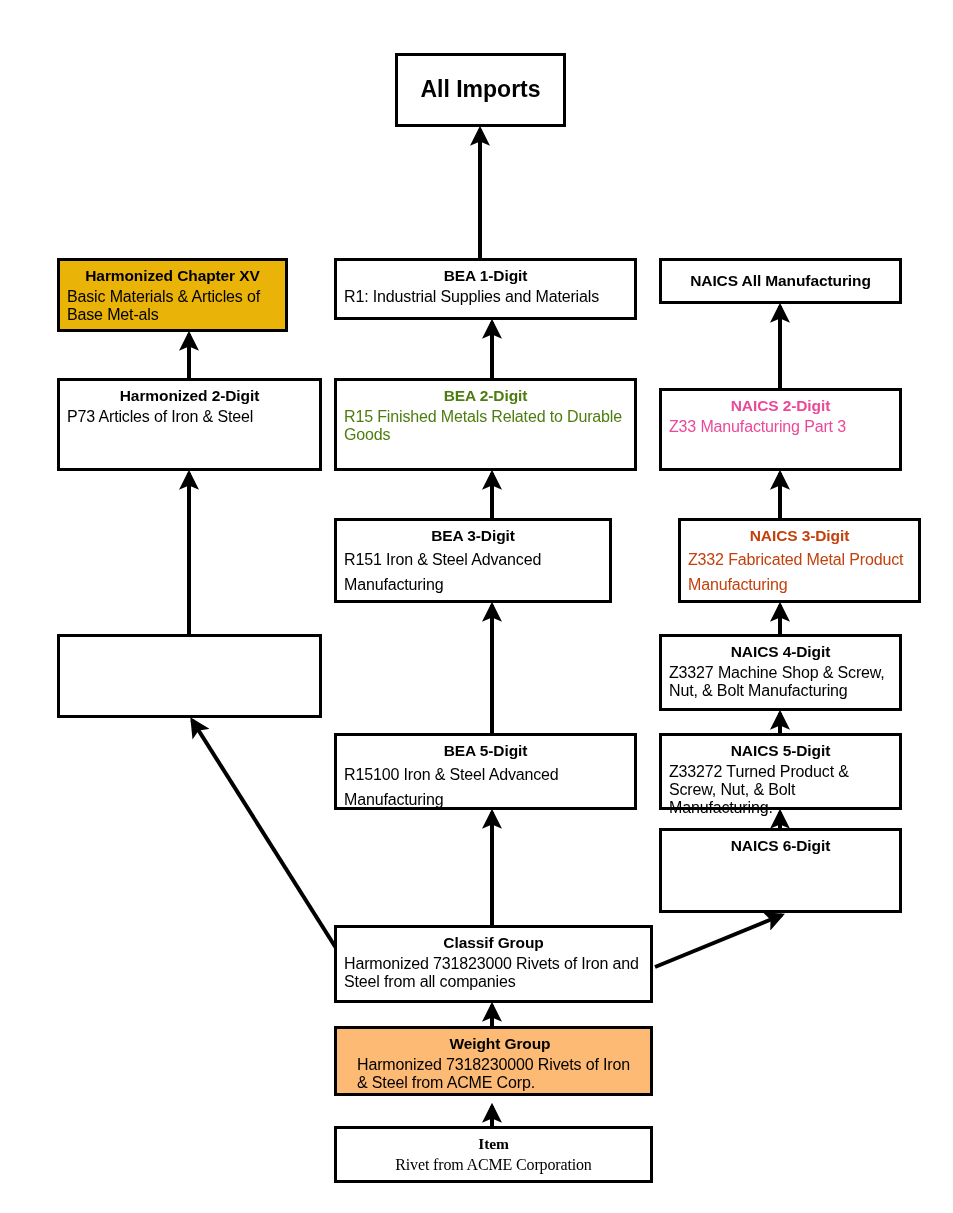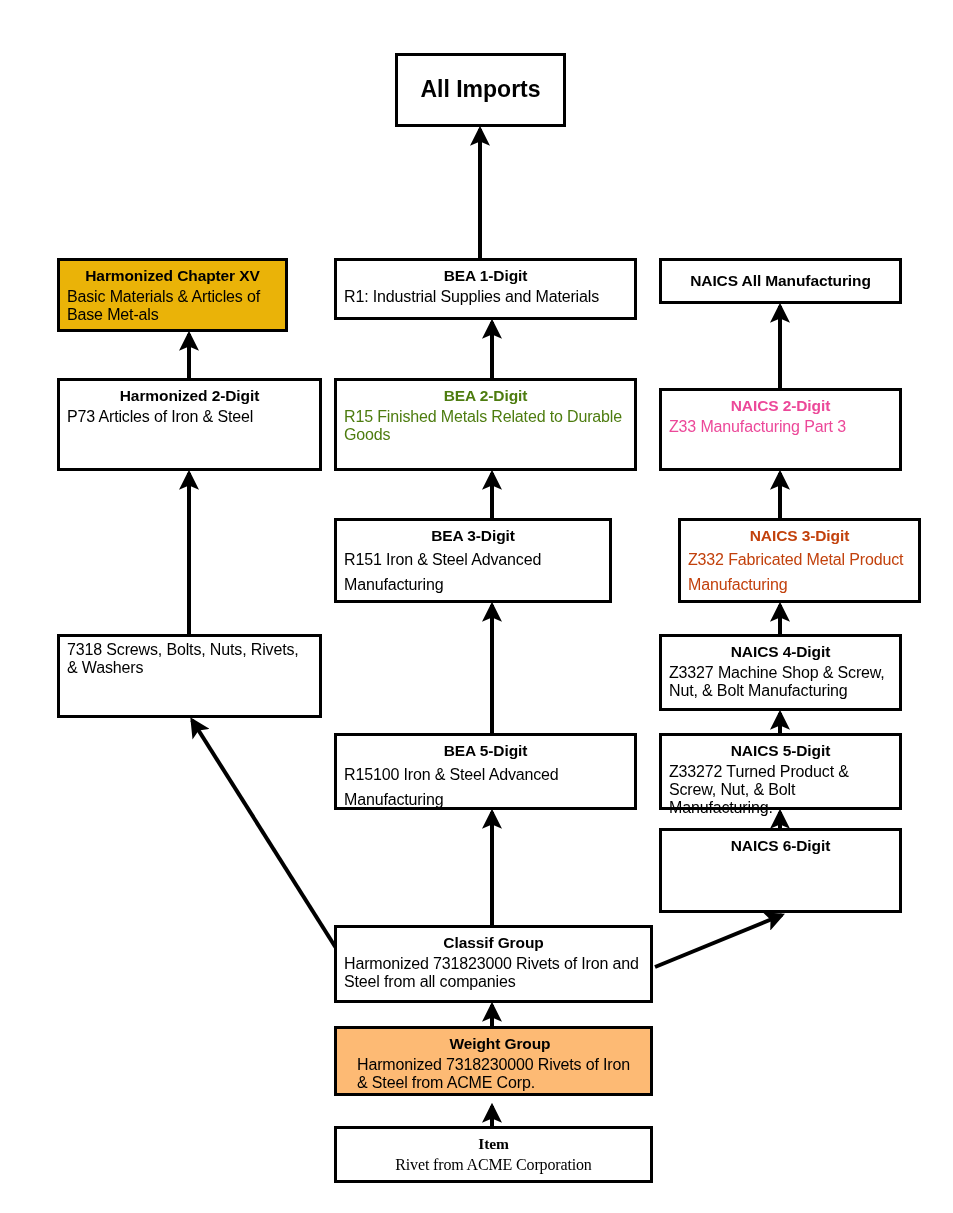--- a/index.html
+++ b/index.html
@@ -131,21 +131,20 @@
       </div>
       <div class="node" style="left: 334px; top: 518px; width: 278px; height: 85px; border-color: rgb(0, 0, 0); background: rgb(255, 255, 255); color: rgb(0, 0, 0);">
         <div class="title">BEA 3-Digit</div>
         <div class="desc loose">R151 Iron &amp; Steel Advanced Manufacturing</div>
       </div>
       <div class="node" style="left: 659px; top: 518px; width: 243px; height: 85px; border-color: rgb(0, 0, 0); background: rgb(255, 255, 255); color: #c2410c; margin-left: 19px;">
         <div class="title">NAICS 3-Digit</div>
         <div class="desc loose">Z332 Fabricated Metal Product Manufacturing</div>
       </div>
       <div class="node" style="left: 57px; top: 634px; width: 265px; height: 84px; border-color: rgb(0, 0, 0); background: rgb(255, 255, 255); color: rgb(0, 0, 0);">
-        <div class="desc">7318 Screws, Bolts, Nuts, Rivets, &amp; Washers</div>
       </div>
       <div class="node" style="left: 659px; top: 634px; width: 243px; height: 77px; border-color: rgb(0, 0, 0); background: rgb(255, 255, 255); color: rgb(0, 0, 0);">
         <div class="title">NAICS 4-Digit</div>
         <div class="desc">Z3327 Machine Shop &amp; Screw, Nut, &amp; Bolt Manufacturing</div>
       </div>
       <div class="node" style="left: 334px; top: 733px; width: 303px; height: 77px; border-color: rgb(0, 0, 0); background: rgb(255, 255, 255); color: rgb(0, 0, 0);">
         <div class="title">BEA 5-Digit</div>
         <div class="desc loose">R15100 Iron &amp; Steel Advanced Manufacturing</div>
       </div>
       <div class="node" style="left: 659px; top: 733px; width: 243px; height: 77px; border-color: rgb(0, 0, 0); background: rgb(255, 255, 255); color: rgb(0, 0, 0);">

